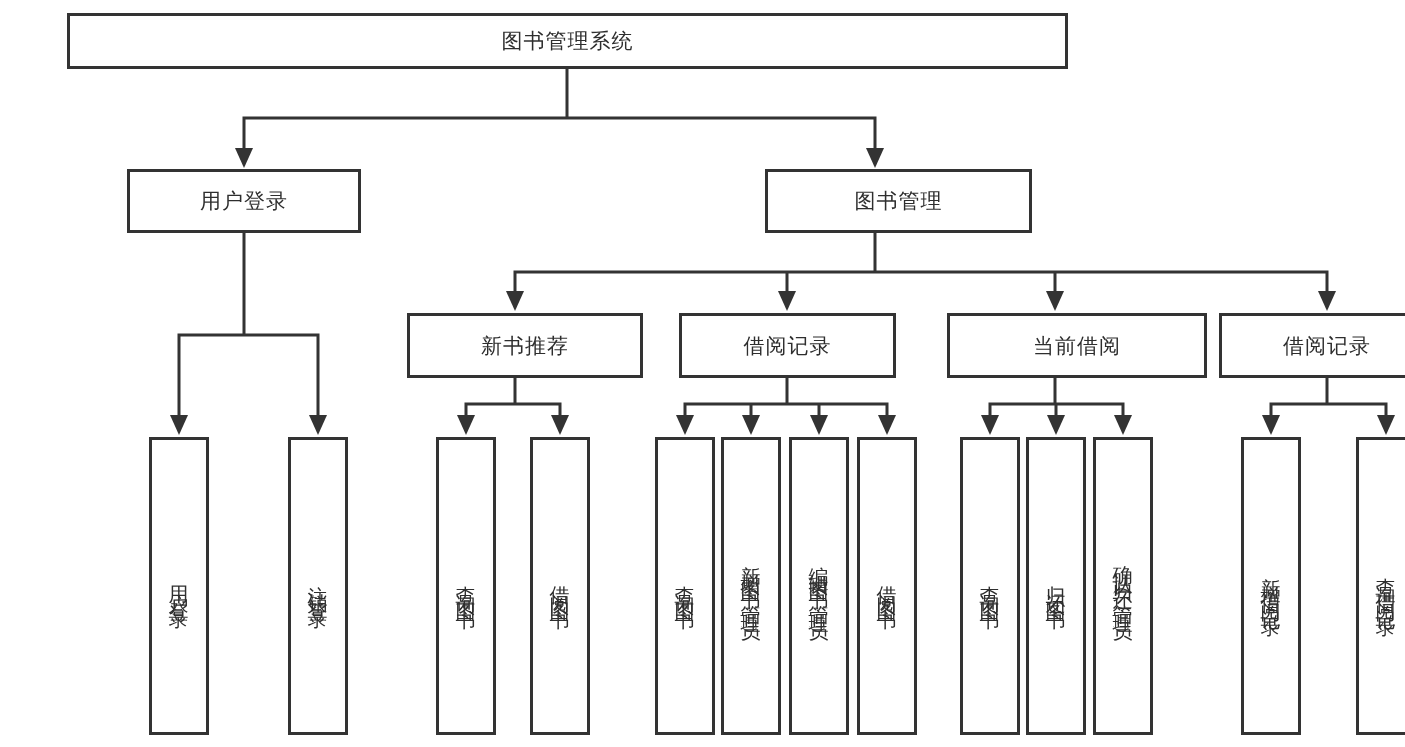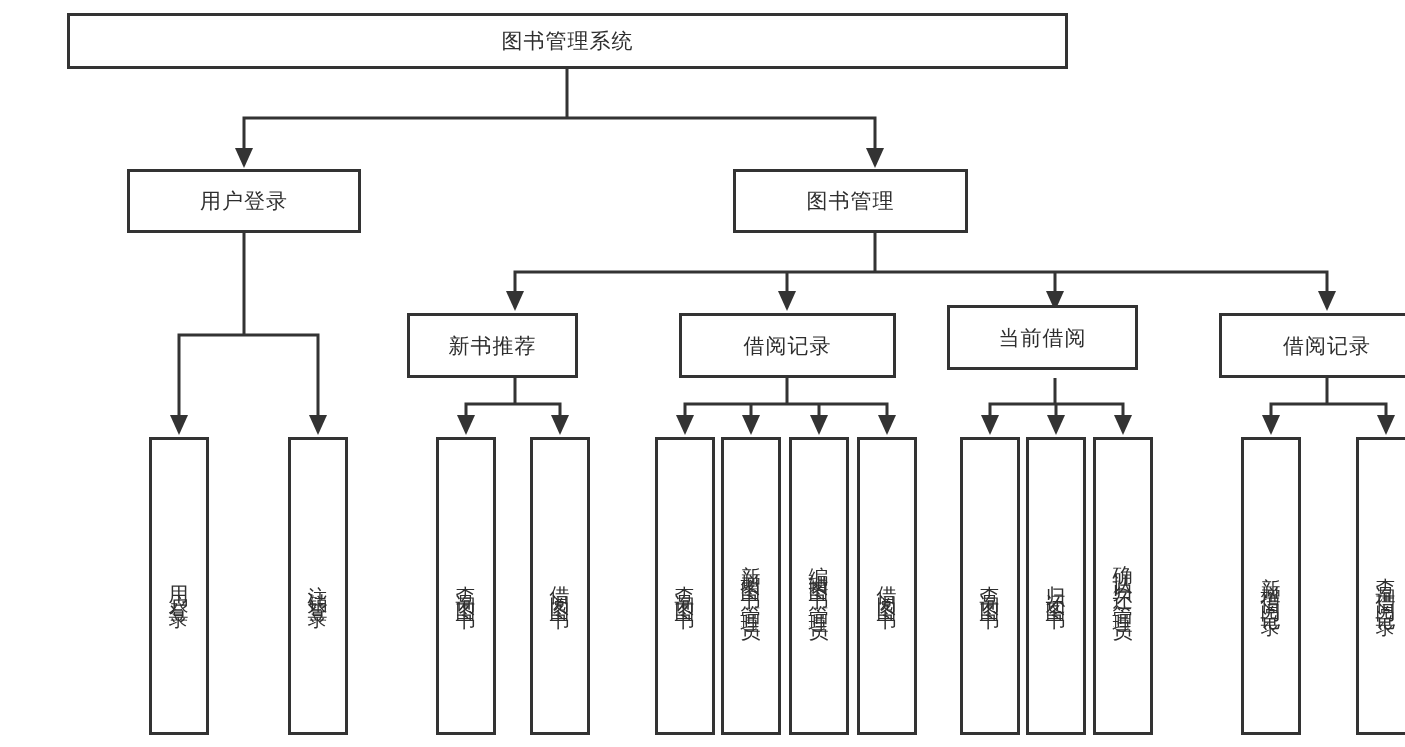--- a/index.html
+++ b/index.html
@@ -94,31 +94,31 @@
     <path class="carrow" d="M1341 435 L1332 415 L1350 415 Z"></path>
   </svg>
 
   <div class="node hbox" style="left:22px; top:13px; width:1001px; height:56px;">
     <span>图书管理系统</span>
   </div>
 
   <div class="node hbox" style="left:82px; top:169px; width:234px; height:64px;">
     <span>用户登录</span>
   </div>
-  <div class="node hbox" style="left:688px; top:169px; width:235px; height:64px;">
+  <div class="node hbox" style="left:720px; top:169px; width:267px; height:64px;">
     <span>图书管理</span>
   </div>
 
-  <div class="node hbox" style="left:362px; top:313px; width:171px; height:65px;">
+  <div class="node hbox" style="left:362px; top:313px; width:236px; height:65px;">
     <span>新书推荐</span>
   </div>
   <div class="node hbox" style="left:634px; top:313px; width:217px; height:65px;">
     <span>借阅记录</span>
   </div>
-  <div class="node hbox" style="left:902px; top:305px; width:191px; height:65px;">
+  <div class="node hbox" style="left:902px; top:313px; width:260px; height:65px;">
     <span>当前借阅</span>
   </div>
   <div class="node hbox" style="left:1174px; top:313px; width:216px; height:65px;">
     <span>借阅记录</span>
   </div>
 
   <div class="node vbox" style="left:104px; top:437px; width:60px; height:298px;">
     <span>用户登录</span>
   </div>
   <div class="node vbox" style="left:243px; top:437px; width:60px; height:298px;">

